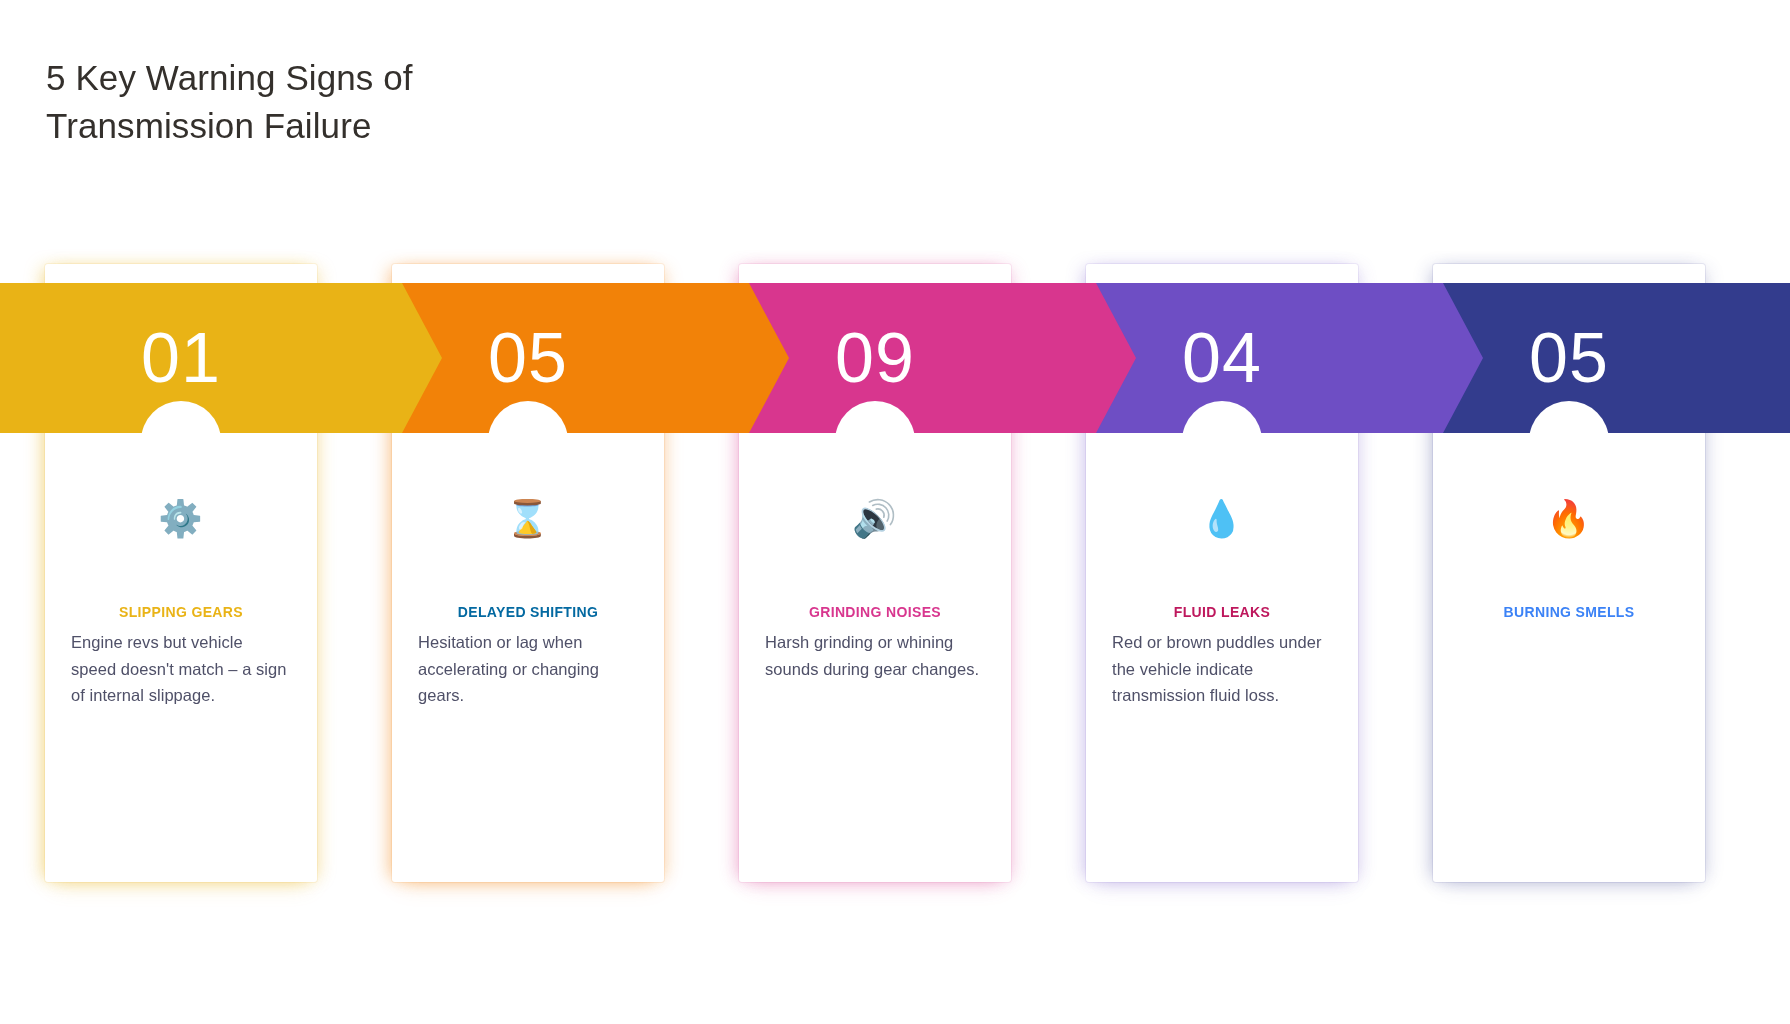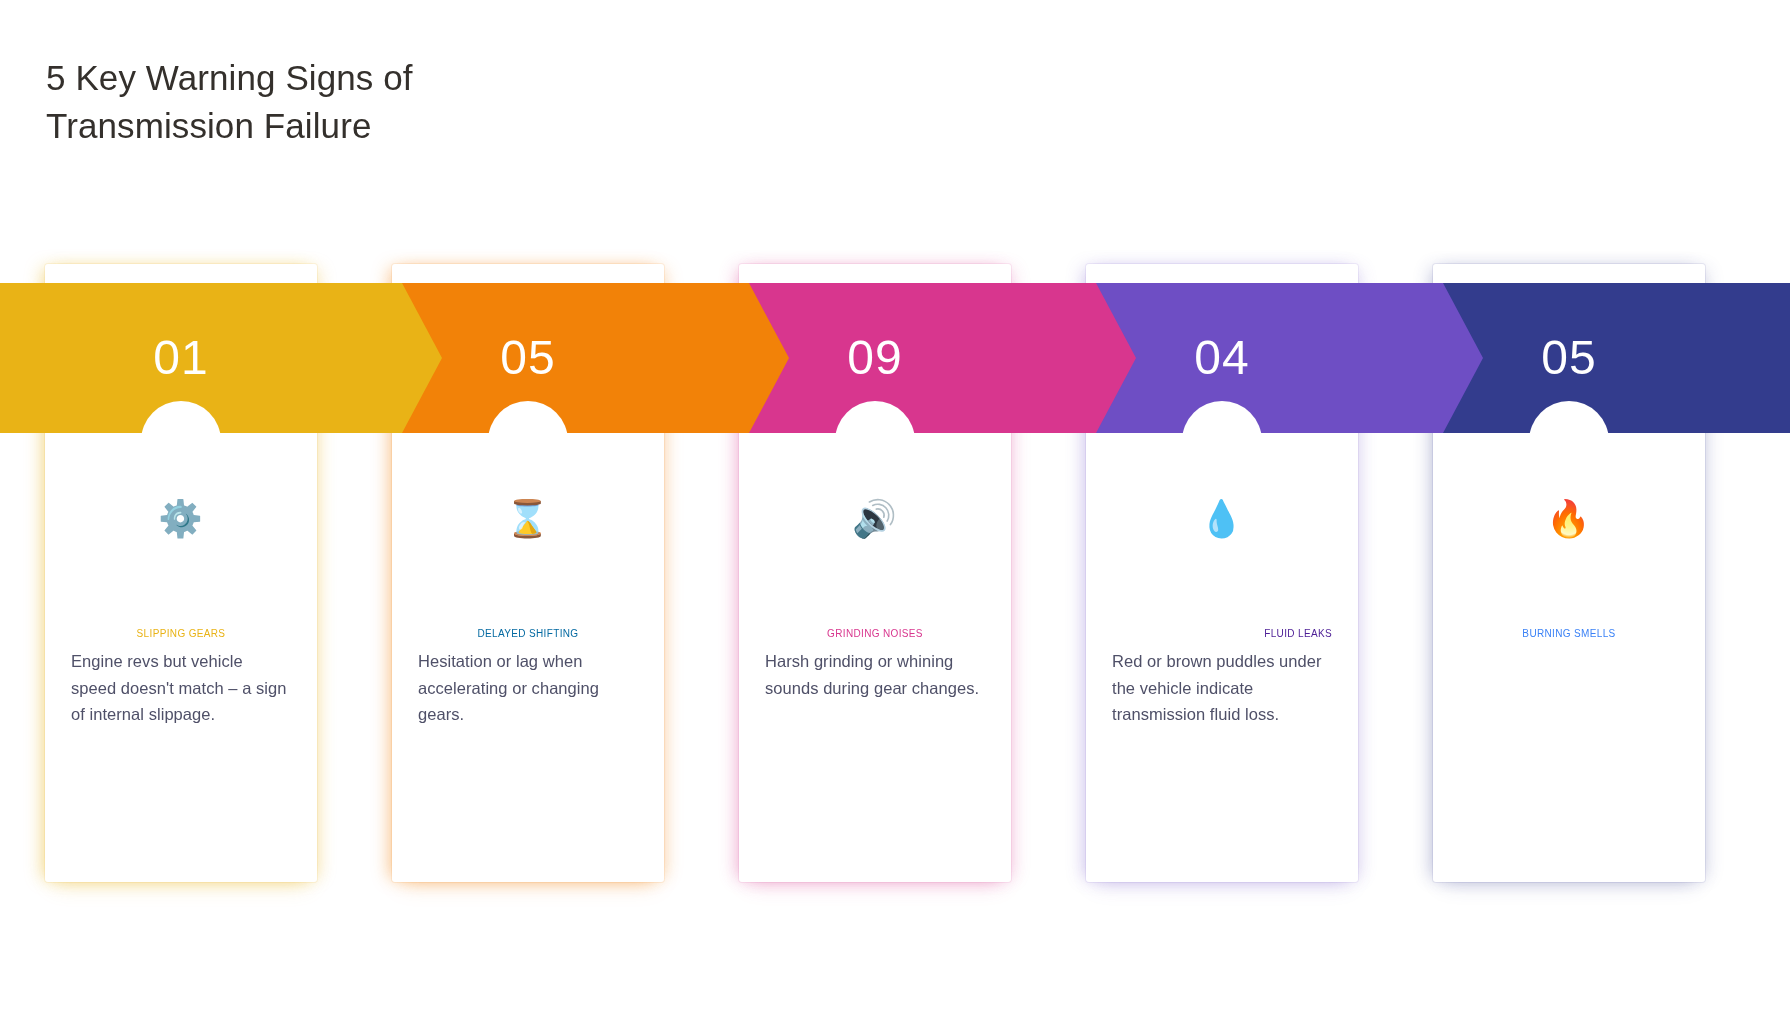--- a/index.html
+++ b/index.html
@@ -81,23 +81,23 @@
     font-size: 36px;
     line-height: 1;
     height: 46px;
     display: flex;
     align-items: center;
     justify-content: center;
     font-family: "DejaVu Sans", sans-serif;
   }
 
   .card-heading {
-    margin-top: 86px;
-    font-size: 10px;
-    font-weight: 400;
+    margin-top: 62px;
+    font-size: 14px;
+    font-weight: 700;
     letter-spacing: 0.35px;
     line-height: 1.2;
   }
 
   .card-text {
     margin-top: 8px;
     font-size: 16.5px;
     line-height: 1.62;
     color: #4f5068;
     text-align: left;
@@ -115,21 +115,21 @@
   }
   .banner svg { display: block; }
 
   .banner-num {
     position: absolute;
     top: 0;
     height: 150px;
     display: flex;
     align-items: center;
     justify-content: center;
-    font-size: 48px;
+    font-size: 70px;
     font-weight: 300;
     color: #ffffff;
     letter-spacing: 1px;
     line-height: 1;
     pointer-events: none;
     font-family: "Liberation Sans", sans-serif;
   }
   .bn-1 { left: 45px;   width: 272px; }
   .bn-2 { left: 392px;  width: 272px; }
   .bn-3 { left: 739px;  width: 272px; }
@@ -167,21 +167,21 @@
       <div class="card-body">
         <div class="card-icon">🔊</div>
         <div class="card-heading" style="color: rgb(216, 54, 142);">GRINDING NOISES</div>
         <div class="card-text">Harsh grinding or whining sounds during gear changes.</div>
       </div>
     </div>
 
     <div class="card card-4">
       <div class="card-body">
         <div class="card-icon">💧</div>
-        <div class="card-heading" style="color: #4c1d95; text-align: right;">FLUID LEAKS</div>
+        <div class="card-heading" style="color: #be185d;">FLUID LEAKS</div>
         <div class="card-text">Red or brown puddles under the vehicle indicate transmission fluid loss.</div>
       </div>
     </div>
 
     <div class="card card-5">
       <div class="card-body">
         <div class="card-icon">🔥</div>
         <div class="card-heading" style="color: #3b82f6;">BURNING SMELLS</div>
       </div>
     </div>

